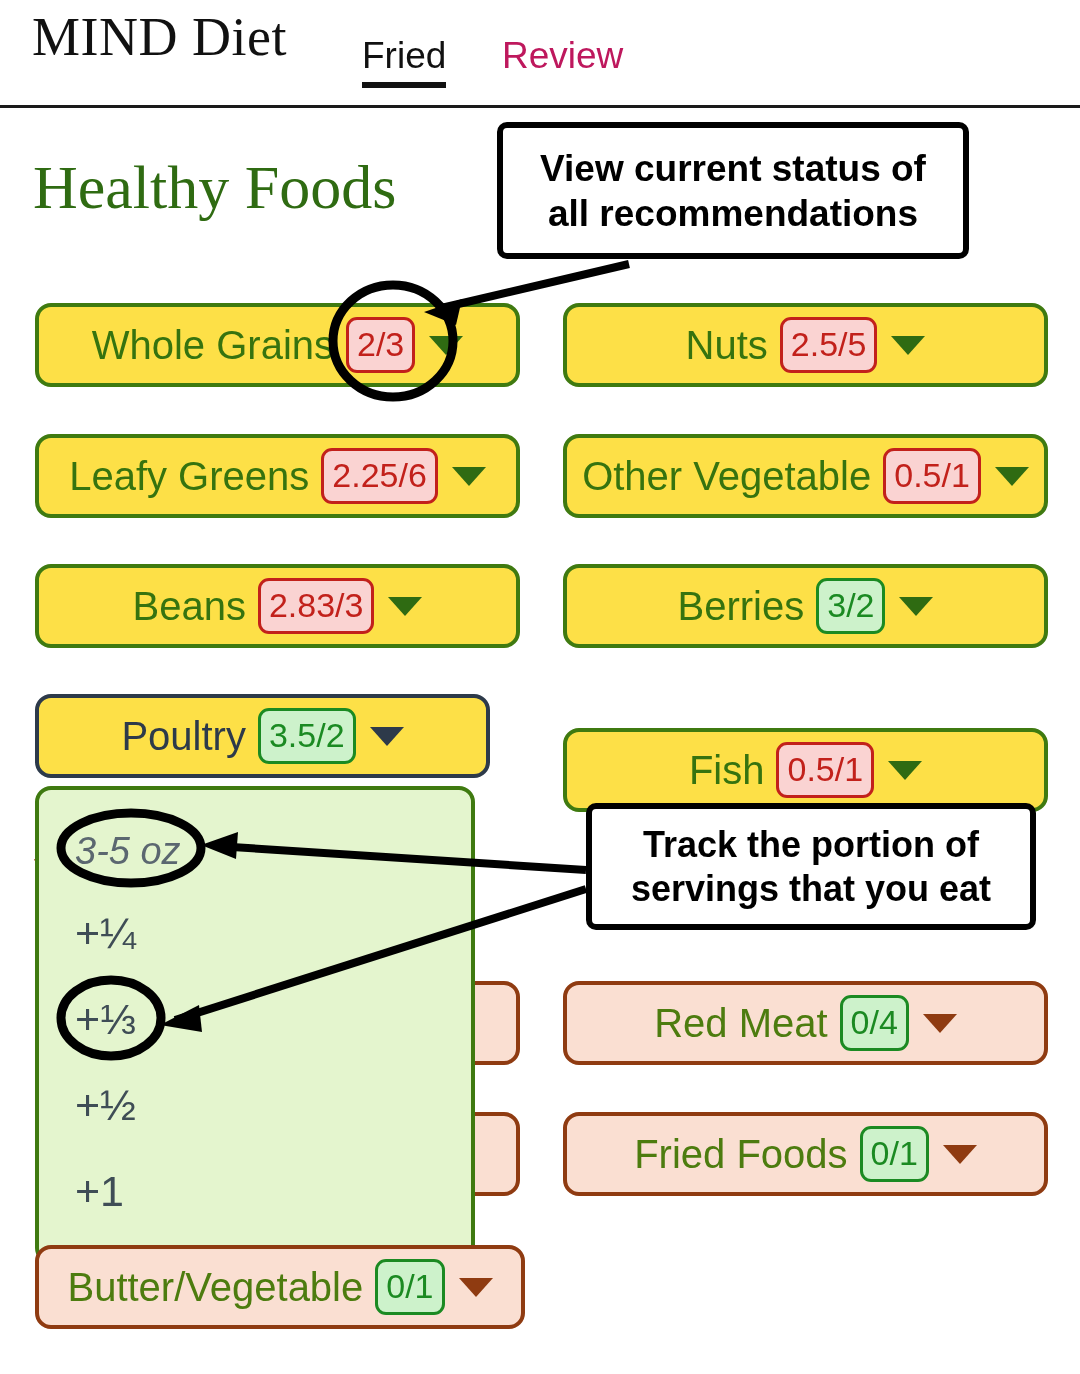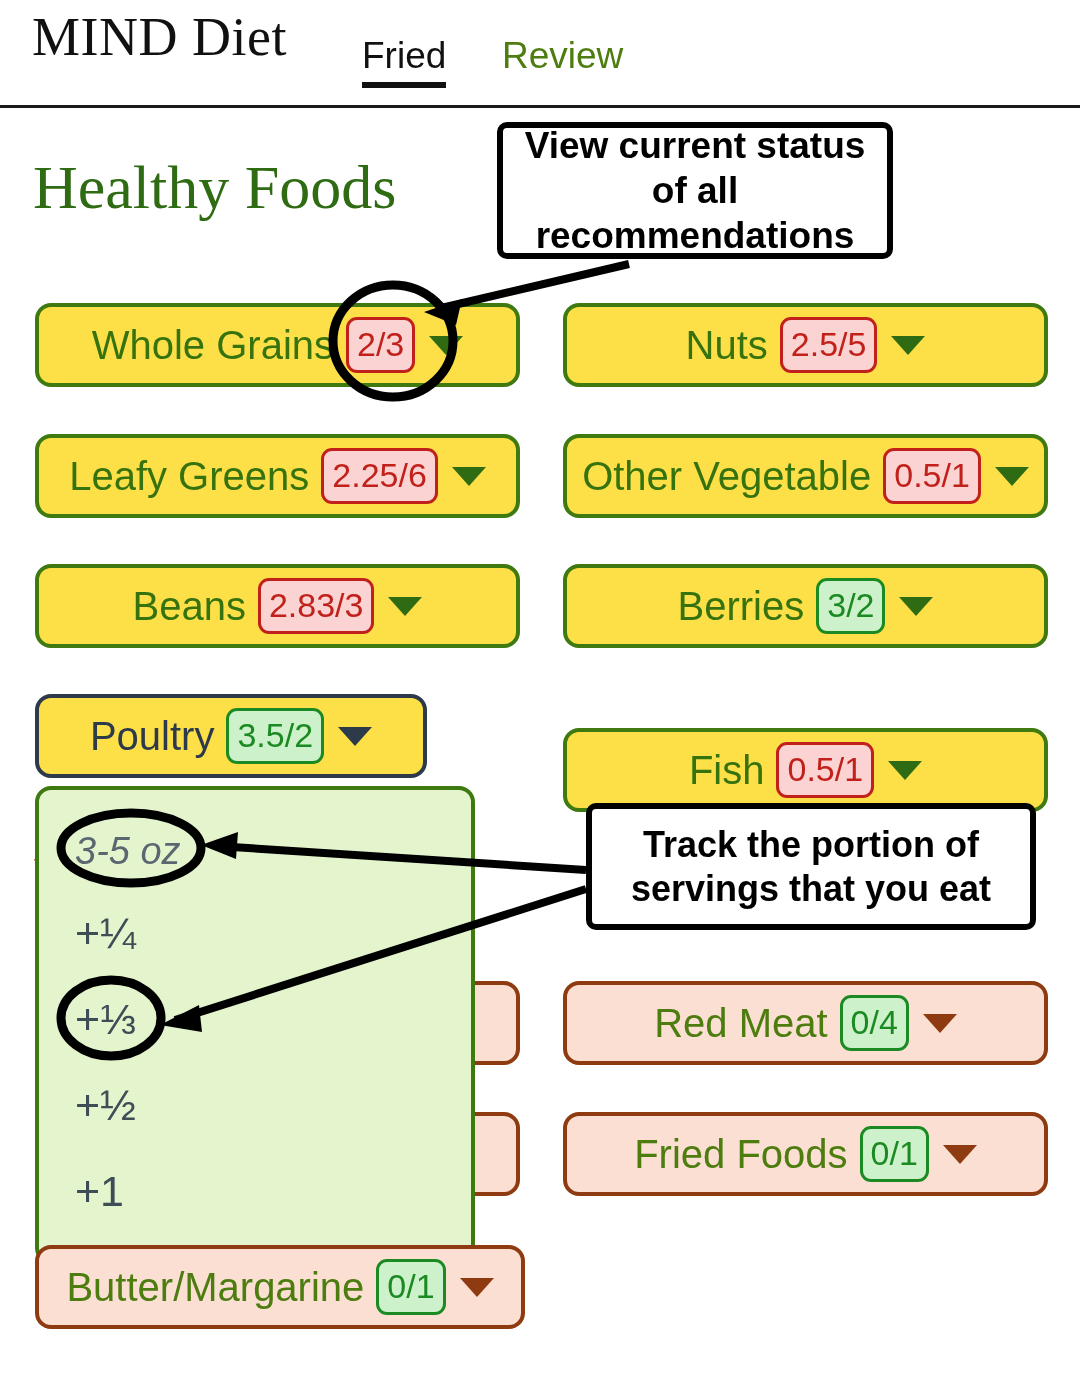--- a/index.html
+++ b/index.html
@@ -46,21 +46,21 @@
     white-space: nowrap;
     padding-bottom: 4px;
   }
   #tab-track {
     left: 362px;
     color: #111111;
     border-bottom: 6px solid #111111;
   }
   #tab-review {
     left: 502px;
-    color: #4d7c0f;
+    color: #be185d;
   }
 
   
   .section-heading {
     position: absolute;
     font-family: "Liberation Serif", serif;
     font-size: 62px;
     line-height: 70px;
     white-space: nowrap;
   }
@@ -188,21 +188,21 @@
     align-items: center;
     justify-content: center;
     text-align: center;
     font-weight: bold;
     color: #000000;
     z-index: 95;
   }
   #callout-status {
     left: 497px;
     top: 122px;
-    width: 396px;
+    width: 472px;
     height: 137px;
     font-size: 37px;
     line-height: 45px;
     padding: 0 14px;
   }
   #callout-portion {
     left: 586px;
     top: 803px;
     width: 450px;
     height: 127px;
@@ -251,21 +251,21 @@
   <span class="badge bad">2.83/3</span>
   <span class="caret"></span>
 </div>
 
 <div class="pill healthy" style="left:563px; top:564px; width:485px;">
   <span class="pill-label">Berries</span>
   <span class="badge good">3/2</span>
   <span class="caret"></span>
 </div>
 
-<div class="pill healthy active" style="left:35px; top:694px; width:392px;">
+<div class="pill healthy active" style="left:35px; top:694px; width:455px;">
   <span class="pill-label">Poultry</span>
   <span class="badge good">3.5/2</span>
   <span class="caret"></span>
 </div>
 
 <div class="pill healthy" style="left:563px; top:694px; width:485px;margin-top:34px;">
   <span class="pill-label">Fish</span>
   <span class="badge bad">0.5/1</span>
   <span class="caret"></span>
 </div>
@@ -285,21 +285,21 @@
   <span class="caret"></span>
 </div>
 
 <div class="pill unhealthy" style="left:563px; top:1112px; width:485px;">
   <span class="pill-label">Fried Foods</span>
   <span class="badge good">0/1</span>
   <span class="caret"></span>
 </div>
 
 <div class="pill unhealthy" style="left:35px; top:1245px; width:490px; z-index:45;">
-  <span class="pill-label">Butter/Margarine</span>
+  <span class="pill-label">Butter/Vegetable</span>
   <span class="badge good">0/1</span>
   <span class="caret"></span>
 </div>
 
 <div id="portion-dropdown">
   <div class="dropdown-item hint" style="top:36px;">3-5 oz</div>
   <div class="dropdown-item" style="top:118px;">+¼</div>
   <div class="dropdown-item" style="top:204px;">+⅓</div>
   <div class="dropdown-item" style="top:290px;">+½</div>
   <div class="dropdown-item" style="top:376px;">+1</div>

